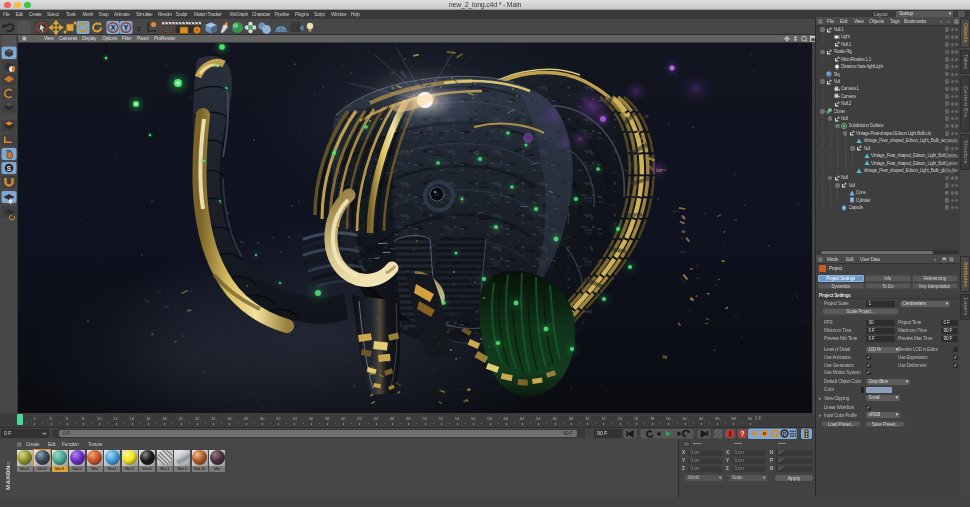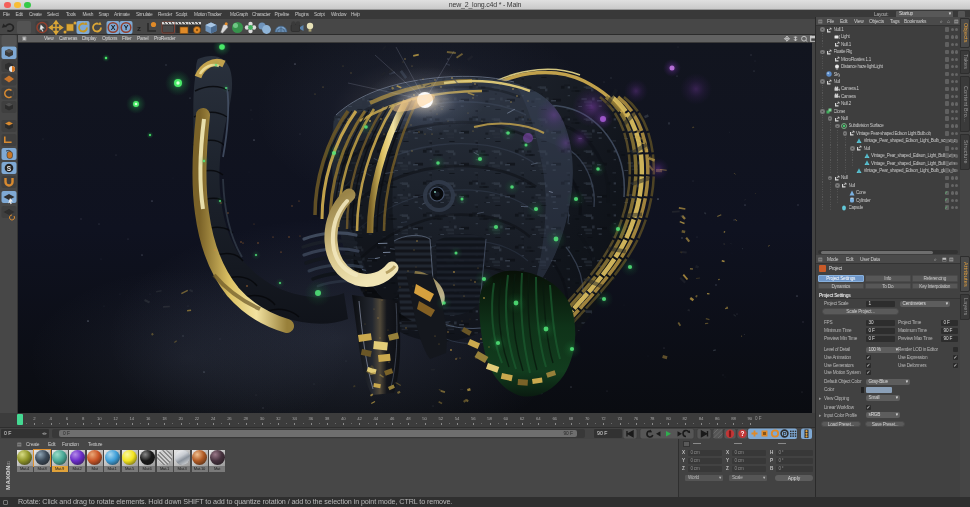--- a/index.html
+++ b/index.html
@@ -1747,17 +1747,13 @@
     <div class="clab" style="left:47px;top:27px;">Z</div>
       <div class="cinp" style="left:53px;top:27px;width:34px;">0 cm</div>
     <div class="clab" style="left:91px;top:27px;">B</div>
       <div class="cinp" style="left:97px;top:27px;width:37px;">0 °</div>
     <div class="cddl" style="left:6px;top:35.5px;width:38px;">World<span style="float:right;margin-right:2px;">▾</span></div>
     <div class="cddl" style="left:50px;top:35.5px;width:38px;">Scale<span style="float:right;margin-right:2px;">▾</span></div>
     <div style="position:absolute;left:96px;top:35.5px;width:38px;height:6.5px;background:#5d5d5d;border-radius:3px;
         color:#ddd;font-size:5px;line-height:6.5px;text-align:center;">Apply</div>
   </div>
 
-  <div class="abs" id="statusbar">
-    <div style="position:absolute;left:3px;top:2.5px;width:5px;height:5px;border:1px solid #777;border-radius:1px;"></div>
-    <span style="margin-left:18px;">Rotate: Click and drag to rotate elements. Hold down SHIFT to add to quantize rotation / add to the selection in point mode, CTRL to remove.</span>
-  </div>
 </div>
 
 </body></html>

